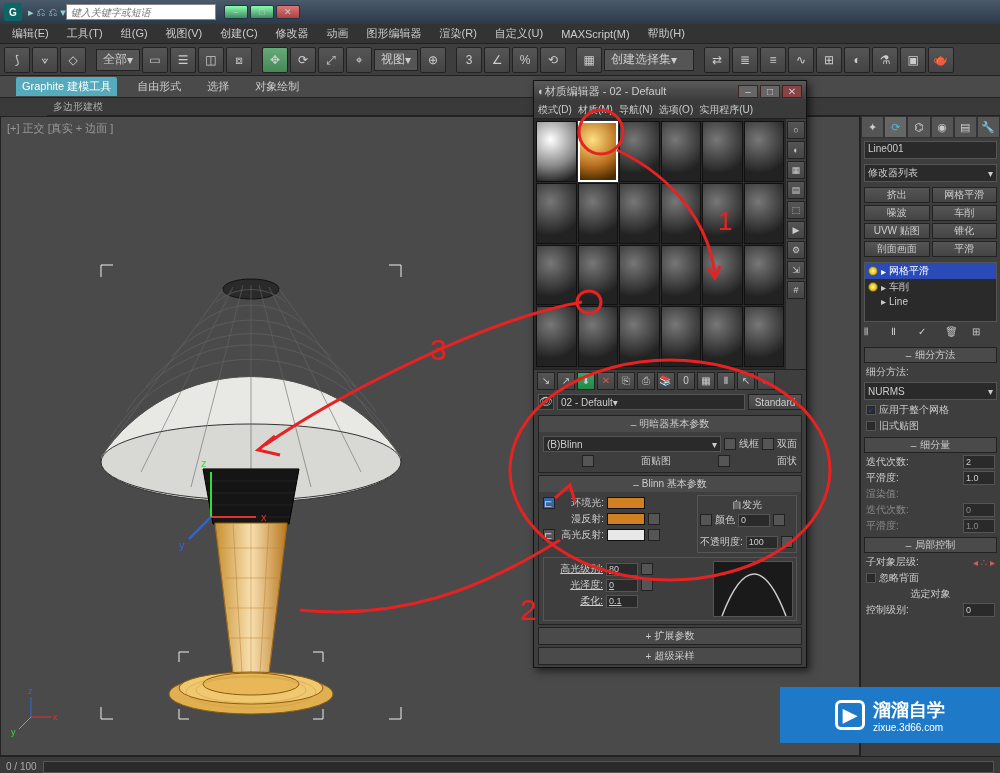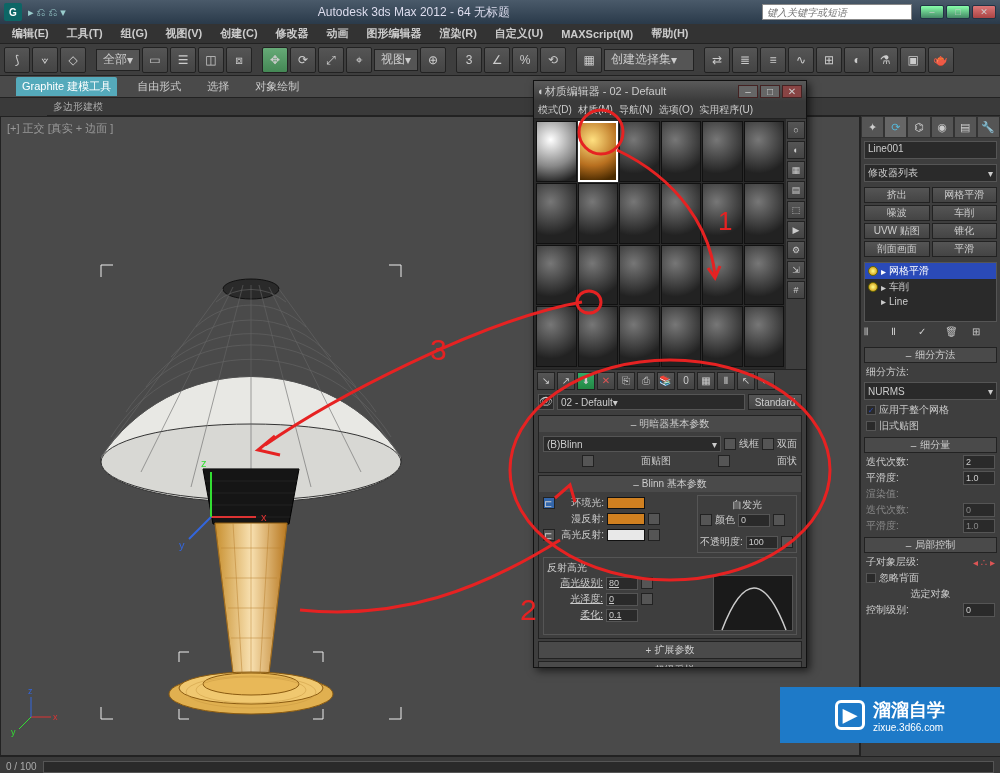--- a/index.html
+++ b/index.html
@@ -9,21 +9,21 @@
 .titlebar { height: 24px; background: linear-gradient(#4a5a6a,#2a3a4a); display: flex; align-items: center; padding: 0 4px; }
 .titlebar .logo { width: 18px; height: 18px; background: #0d6666; border-radius: 2px; display: flex; align-items: center; justify-content: center; color: #fff; font-weight: bold; font-size: 10px; margin-right: 6px; }
 .titlebar .title { flex: 1; text-align: center; color: #dde; font-size: 12px; }
 .titlebar .search { width: 150px; height: 16px; background: #fff; border: 1px solid #888; font-size: 10px; padding: 0 4px; font-style: italic; color: #888; }
 .titlebar .winbtns { display: flex; gap: 2px; margin-left: 8px; }
 .titlebar .winbtns .wb { width: 24px; height: 14px; background: linear-gradient(#8fa,#486); border: 1px solid #234; border-radius: 2px; display: flex; align-items: center; justify-content: center; font-size: 9px; }
 .titlebar .winbtns .wb.cl { background: linear-gradient(#d77,#a44); }
 
 
 .menubar { height: 20px; background: #333; display: flex; align-items: center; padding: 0 4px; gap: 2px; border-bottom: 1px solid #222; }
-.menubar .mi { padding: 2px 8px; color: #ccc; font-size: 11px; cursor: default; font-weight: bold; }
+.menubar .mi { padding: 2px 8px; color: #ccc; font-size: 11px; cursor: default; }
 
 
 .toolbar { height: 32px; background: #3e3e3e; display: flex; align-items: center; padding: 2px 4px; gap: 2px; border-bottom: 1px solid #222; }
 .toolbar .tb-btn { width: 26px; height: 26px; background: linear-gradient(#555,#444); border: 1px solid #222; border-radius: 2px; display: flex; align-items: center; justify-content: center; font-size: 12px; color: #ccc; }
 .toolbar .tb-sep { width: 6px; }
 .toolbar .tb-drop { height: 22px; background: #555; border: 1px solid #222; padding: 0 6px; display: flex; align-items: center; font-size: 12px; }
 
 
 .ribbon { height: 22px; background: #4a4a4a; display: flex; align-items: center; padding: 0 16px; gap: 14px; border-bottom: 1px solid #222; }
 .ribbon .rtab { font-size: 11px; color: #ccc; padding: 2px 6px; }
@@ -99,21 +99,20 @@
 
 
 .annot { position: absolute; top: 0; left: 0; pointer-events: none; }
 </style>
 </head>
 <body>
 
 <div class="titlebar">
   <div class="logo">G</div>
   <span style="color:#9cc;">▸ ⎌ ⎌ ▾</span>
-  <div class="title">Autodesk 3ds Max 2012 - 64     无标题</div>
   <input class="search" placeholder="键入关键字或短语" style="">
   <div class="winbtns">
     <div class="wb">–</div>
     <div class="wb">□</div>
     <div class="wb cl">✕</div>
   </div>
 </div>
 
 <div class="menubar">
   <div class="mi">编辑(E)</div>
@@ -502,21 +501,20 @@
                 <span class="me-sq"></span>
               </div>
             <div class="me-row" style="margin-top:6px;">
                 <span>不透明度:</span>
                 <span class="me-spin">100</span>
                 <span class="me-sq"></span>
               </div>
           </div>
         </div>
         <div style="border:1px solid #555;margin-top:4px;padding:3px;">
-          <div style="font-size:10px;">反射高光</div>
           <div style="display:flex;gap:16px;text-decoration:underline;">
             <div style="flex:1;">
               <div class="me-row">
                   <span class="lbl" style="width:56px;">高光级别:</span>
                   <span class="me-spin">80</span>
                   <span class="me-sq"></span>
                 </div>
               <div class="me-row">
                   <span class="lbl" style="width:56px;">光泽度:</span>
                   <span class="me-spin">0</span>

